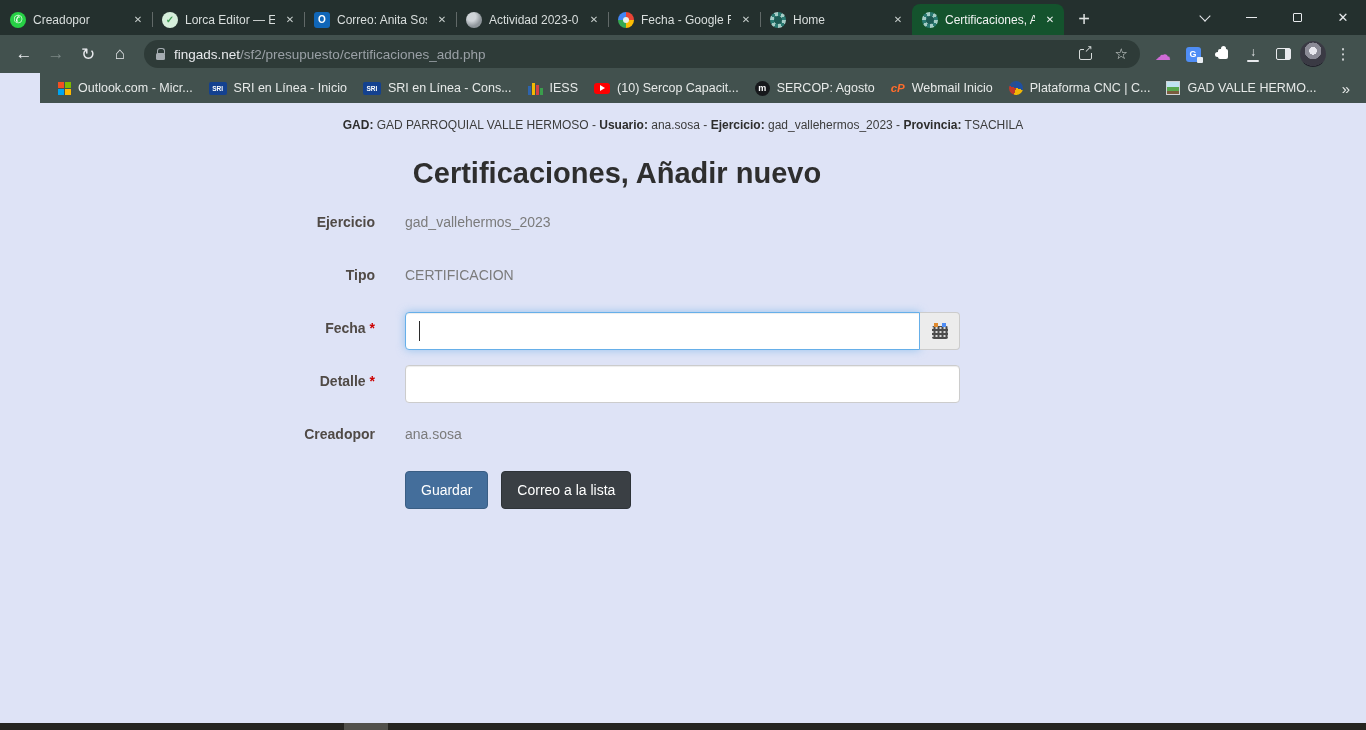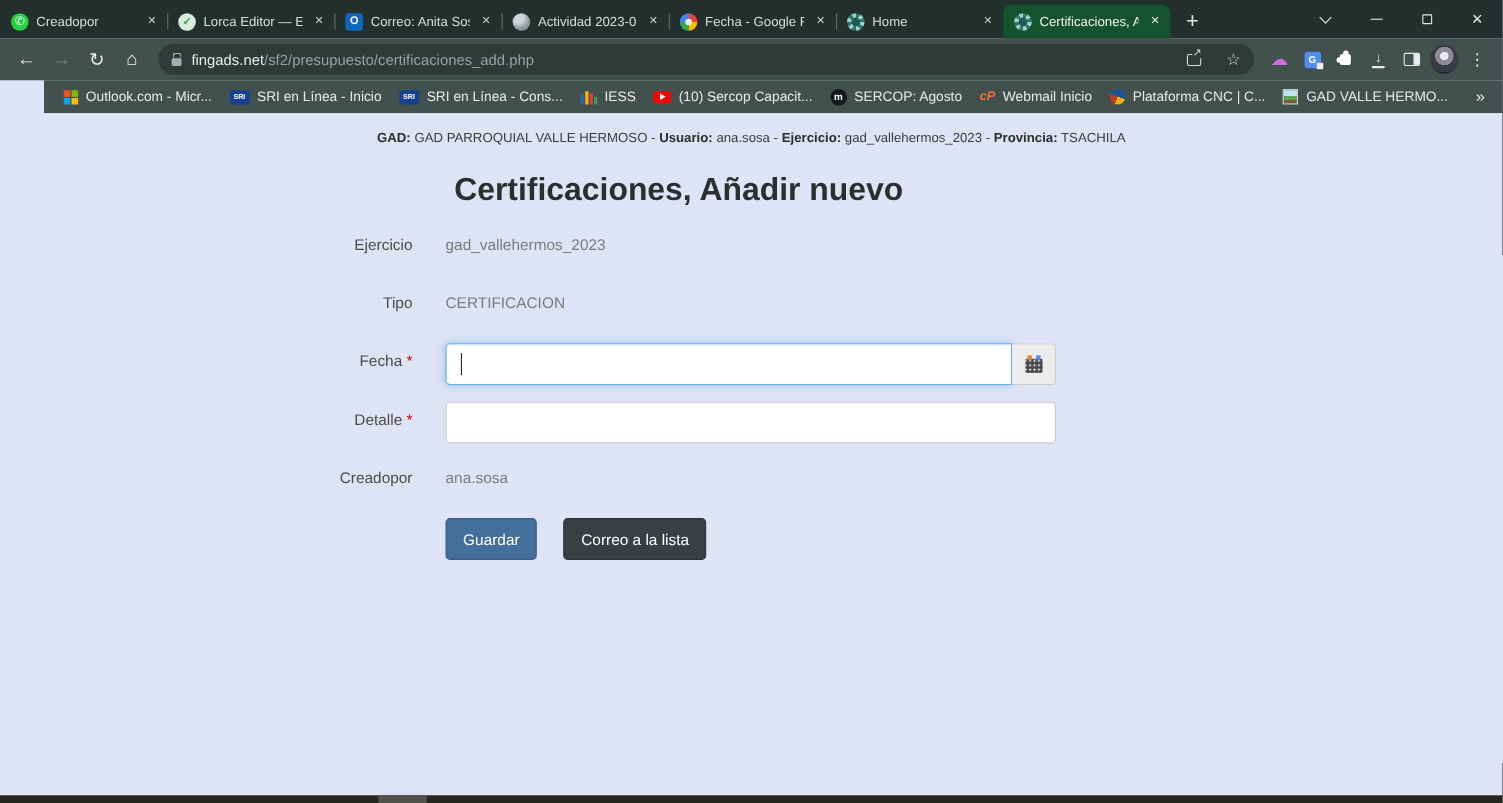--- a/index.html
+++ b/index.html
@@ -83,38 +83,38 @@
   .bm-spacer { flex:1; }
   .bm-more { font-size:15px; padding:0 6px; color:#e7eae9; }
 
   
   .page { position:absolute; top:103px; left:0; right:0; bottom:7px; background:#dee3f6; overflow:hidden; }
   .meta { text-align:center; padding-top:15px; font-size:12px; color:#3c3c3c; }
   .meta b { color:#2d2d2d; }
   .content { width:690px; margin-left:272px; }
   h1.ptitle { font-size:29px; font-weight:700; text-align:center; color:#2e2e2e; margin:25px 0 16px; }
   .frow { display:flex; margin-bottom:15px; min-height:38px; }
-  .flabel { width:103px; text-align:right; padding-top:8px; font-weight:normal; color:#504a46; font-size:14px; flex:0 0 103px; }
+  .flabel { width:103px; text-align:right; padding-top:8px; font-weight:bold; color:#504a46; font-size:14px; flex:0 0 103px; }
   .req { color:#c00; }
   .fcontrol { margin-left:30px; width:555px; }
   .static { padding-top:8px; color:#7b7b7b; font-size:14px; }
   .igroup { position:relative; display:flex; width:100%; }
   input.txt { flex:1; width:100%; height:38px; border:1px solid #ccc; border-radius:4px; background:#fff;
               font-size:14px; padding:0 12px; color:#555; font-family:"Liberation Sans", sans-serif;
               box-shadow:inset 0 1px 1px rgba(0,0,0,.075); }
   .igroup input.txt { border-radius:4px 0 0 4px; }
   .focused { border-color:#66afe9 !important; box-shadow:inset 0 1px 1px rgba(0,0,0,.075), 0 0 8px rgba(102,175,233,.6) !important; }
   .caret { position:absolute; left:14px; top:9px; width:1px; height:20px; background:#2b2b2b; }
   .addon { width:40px; flex:0 0 40px; background:#ececec; border:1px solid #ccc; border-left:0;
            border-radius:0 4px 4px 0; display:flex; align-items:center; justify-content:center; }
   .cal { position:relative; width:16px; height:13px; background:#4a4a4a; border-radius:2px; margin-top:3px;
          background-image:radial-gradient(#d8d8d8 0.9px, transparent 1px); background-size:4px 4px; background-position:2.5px 4px; }
   .cal i:nth-child(1) { position:absolute; top:-3px; left:2px; width:4px; height:4px; background:#e08a2e; }
   .cal i:nth-child(2) { position:absolute; top:-3px; right:2px; width:4px; height:4px; background:#4f8df5; }
-  .btnrow { display:flex; gap:24px; }
+  .btnrow { display:flex; gap:13px; }
   .btn { height:38px; padding:0 15px; border-radius:4px; font-size:14px; color:#fff; display:inline-flex; align-items:center;
          font-family:"Liberation Sans", sans-serif; cursor:pointer; }
   .btn-primary { background:#446e9b; border:1px solid #3a5e84; }
   .btn-dark { background:#3a3f44; border:1px solid #2e3338; }
 
   
   .bottombar { position:absolute; left:0; right:0; bottom:0; height:7px; background:#262520; }
   .bthumb { position:absolute; left:344px; top:0; width:44px; height:7px; background:#52514b; }
 </style>
 </head>

